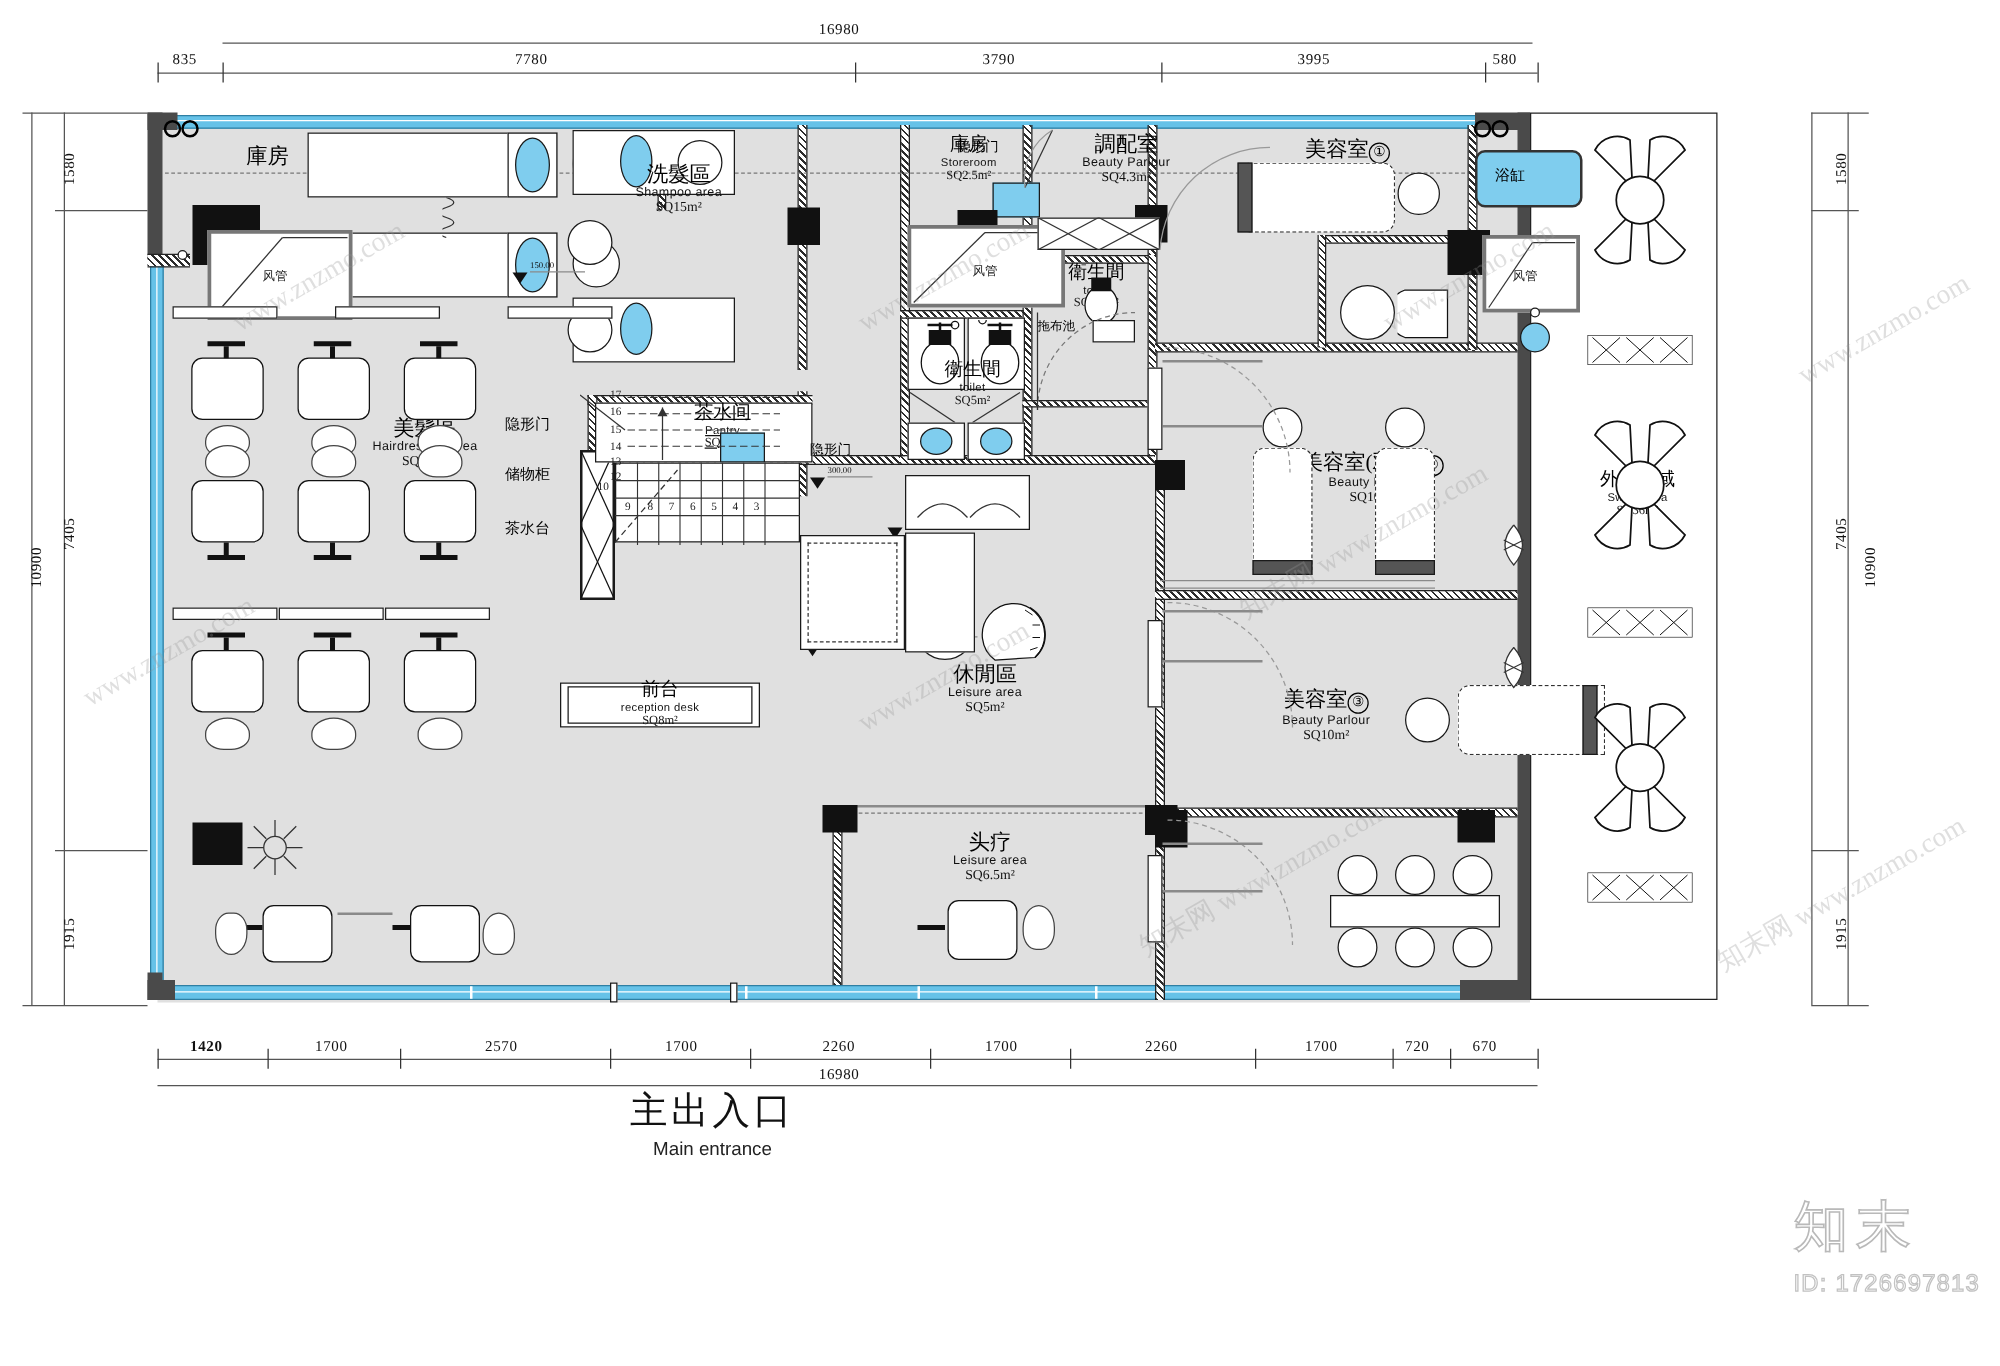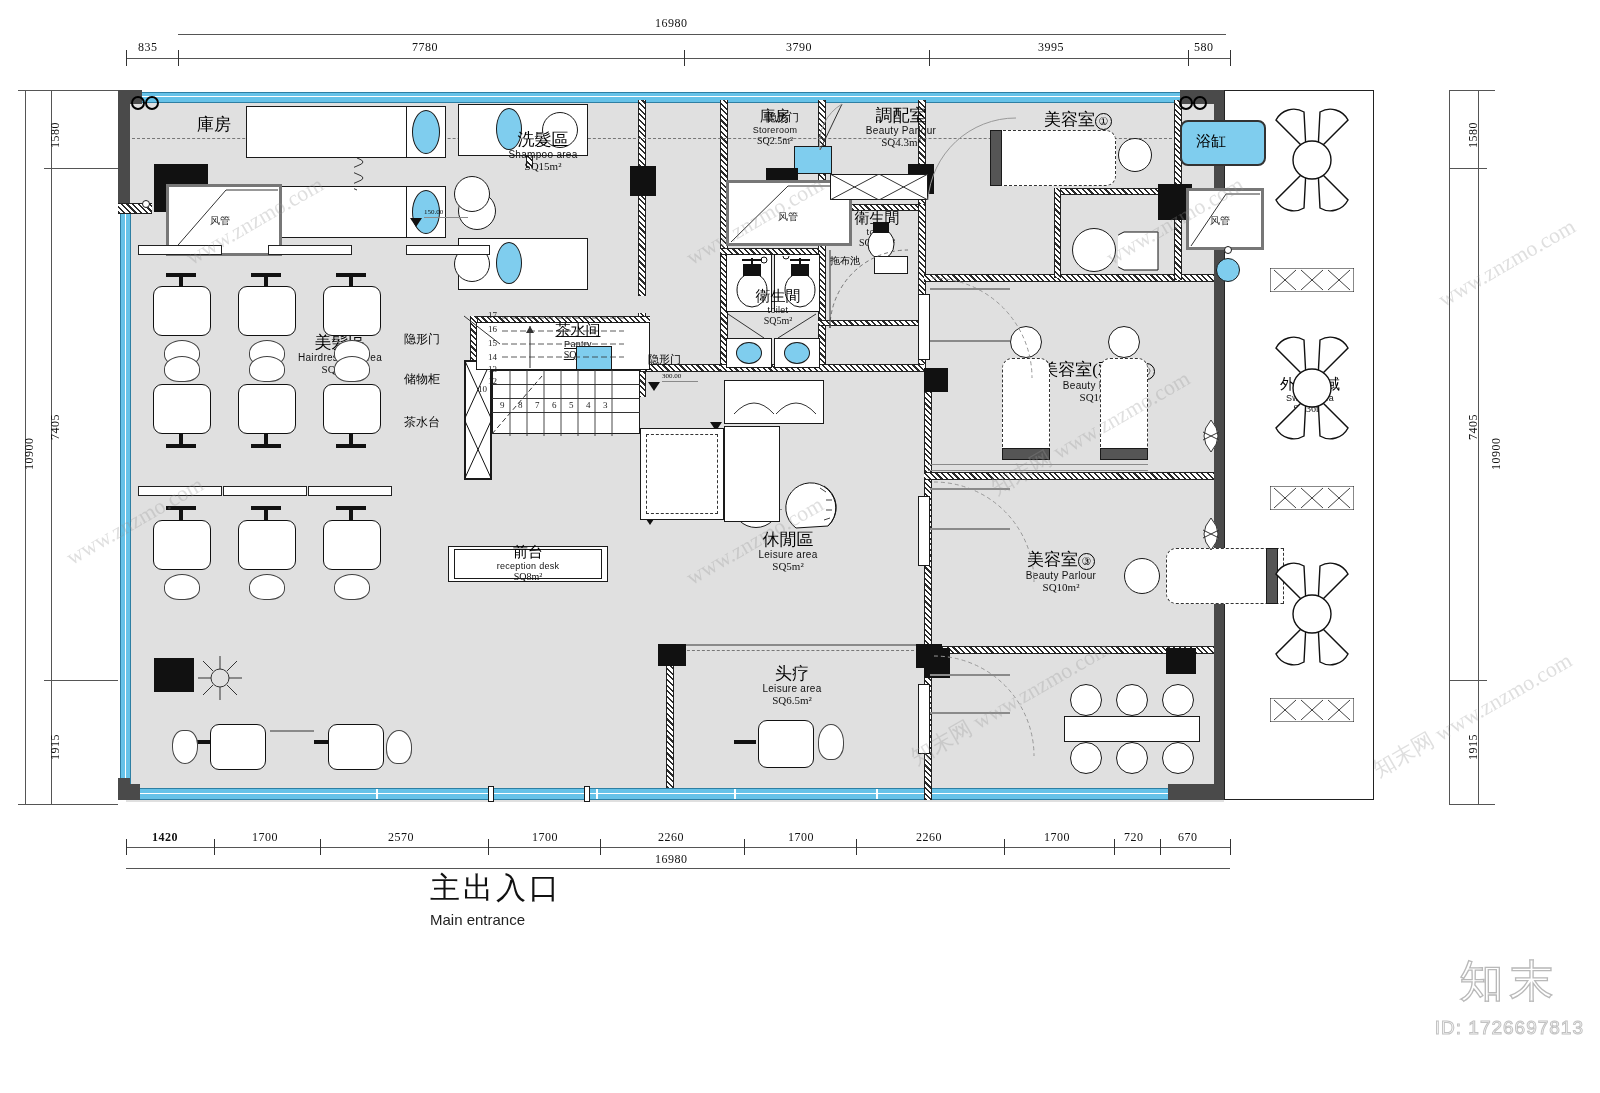--- a/index.html
+++ b/index.html
@@ -60,21 +60,21 @@
   .elev .tri{width:0;height:0;border-left:6px solid transparent;border-right:6px solid transparent;border-top:9px solid #111;}
   .elev .lbl{position:absolute;font-size:7px;font-family:"Liberation Serif",serif;white-space:nowrap;}
   .wm2{position:absolute;color:rgba(150,150,150,.30);font-size:22px;
       font-family:"Liberation Serif",serif;white-space:nowrap;transform:rotate(-30deg);pointer-events:none;}
   
   #title{position:absolute;left:0;width:1600px;text-align:center;}
   .t-cn{font-family:"Liberation Serif","DejaVu Serif",serif;font-size:37px;letter-spacing:4px;color:#111;}
   .t-en{font-family:"Liberation Sans",sans-serif;font-size:17px;letter-spacing:2px;color:#222;}
   #brand{position:absolute;right:16px;}
   .brand-logo{font-family:"Liberation Serif",serif;font-size:44px;letter-spacing:6px;
-     color:#fff;-webkit-text-stroke:1.3px #b9b9b9;text-align:center;}
+     color:#fff;-webkit-text-stroke:1.3px #b9b9b9;text-align:left;}
   .brand-id{font-family:"Liberation Sans",sans-serif;font-size:19px;color:#fff;
      -webkit-text-stroke:1px #c2c2c2;text-align:right;letter-spacing:1px;}
   .circnum{display:inline-block;border:1px solid #000;border-radius:50%;
      width:15px;height:15px;line-height:14px;font-size:11px;text-align:center;}
 </style>
 </head>
 <body>
 
 <div>
   <div class="dimline h" style="left:178px;top:34px;width:1048px;"></div>
@@ -536,21 +536,21 @@
   <div class="lab" style="left:880px;top:22px;width:160px;">
     <span class="cn cn-lg"><span>美容室</span><span class="circnum">①</span></span>
     <span class="en en-md">Beauty Parlour</span>
     <span class="sq sq-md">SQ8.5m²</span>
   </div>
   <div class="rectd" style="left:880px;top:42px;width:118px;height:56px;border-radius:0 10px 10px 0;"></div>
   <div class="rect" style="left:872px;top:42px;width:12px;height:56px;background:#555;"></div>
   <div class="circ" style="left:1000px;top:50px;width:34px;height:34px;"></div>
 
   <div class="rect" style="left:1062px;top:32px;width:86px;height:46px;background:#7fcdee;border:2px solid #333;border-radius:8px;"></div>
-  <div class="note" style="left:1078px;top:44px;font-size:15px;">浴缸</div>
+  <div class="note" style="left:1078px;top:44px;font-size:12px;">浴缸</div>
 
   <div class="ductbox" style="left:1068px;top:100px;width:78px;height:62px;"></div>
   <div class="tiny" style="left:1092px;top:126px;">风管</div>
   <svg class="abs" style="left:1068px;top:100px;" width="80" height="64">
     <line x1="5" y1="58" x2="40" y2="6" stroke="#333"></line>
       <line x1="40" y1="6" x2="74" y2="6" stroke="#333"></line>
   </svg>
   <div class="circ" style="left:954px;top:140px;width:44px;height:44px;"></div>
   <svg class="abs" style="left:1000px;top:140px;" width="46" height="44">
     <path d="M6 42 A 20 20 0 0 1 6 4 L40 4 L40 42 Z" fill="#fff" stroke="#111"></path>
@@ -755,21 +755,21 @@
   <div class="wm2" style="left:560px;top:440px;">www.znzmo.com</div>
   <div class="wm2" style="left:560px;top:120px;">www.znzmo.com</div>
   <div class="wm2" style="left:780px;top:600px;">知末网 www.znzmo.com</div>
   <div class="wm2" style="left:860px;top:330px;">知末网 www.znzmo.com</div>
   <div class="wm2" style="left:980px;top:120px;">www.znzmo.com</div>
 </div>
 
 <div class="wm2" style="left:1430px;top:250px;">www.znzmo.com</div>
 <div class="wm2" style="left:1360px;top:700px;">知末网 www.znzmo.com</div>
 
-<div class="abs" id="entrance-block" style="left:430px;top:868px;width:280px;">
+<div class="abs" id="entrance-block" style="left:430px;top:868px;width:280px;text-align:center;">
   <div style="font-family:'Liberation Serif',serif;font-size:30px;letter-spacing:3px;color:#111;">主出入口</div>
   <div style="font-family:'Liberation Sans',sans-serif;font-size:15px;color:#222;margin-top:2px;">Main entrance</div>
 </div>
 
 <div id="title" style="top:980px;">
 </div>
 
 <div id="brand" style="top:952px;">
   <div class="brand-logo">知末</div>
   <div class="brand-id" style="margin-top:6px;">ID: 1726697813</div>

